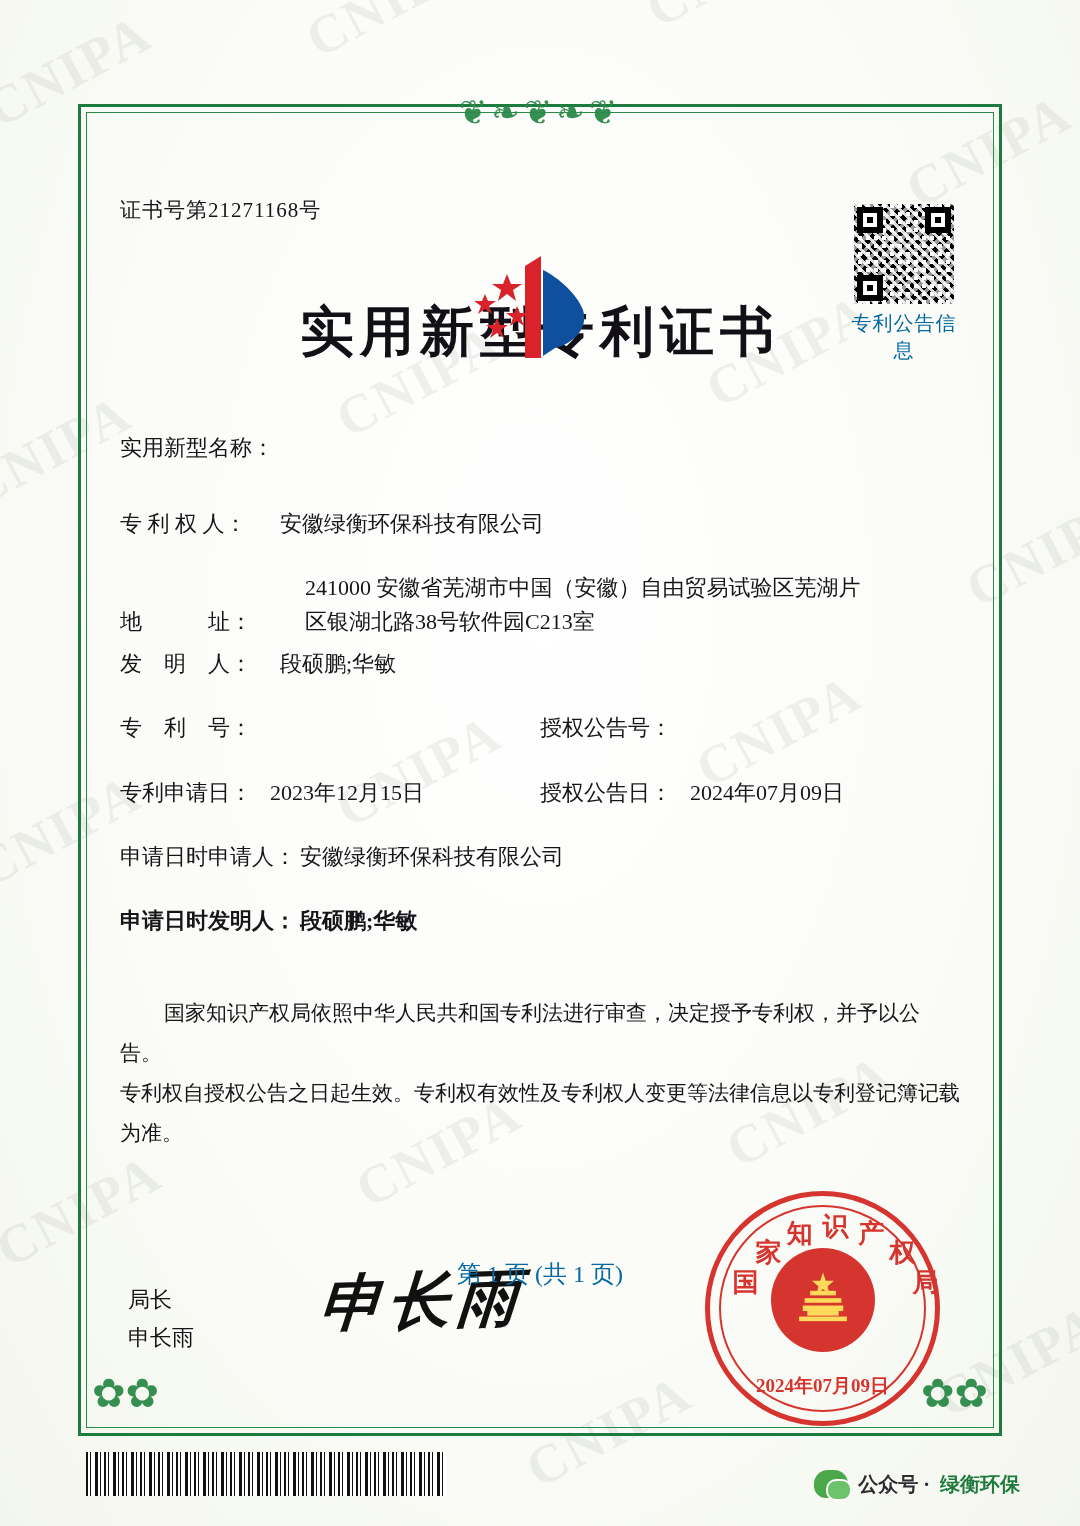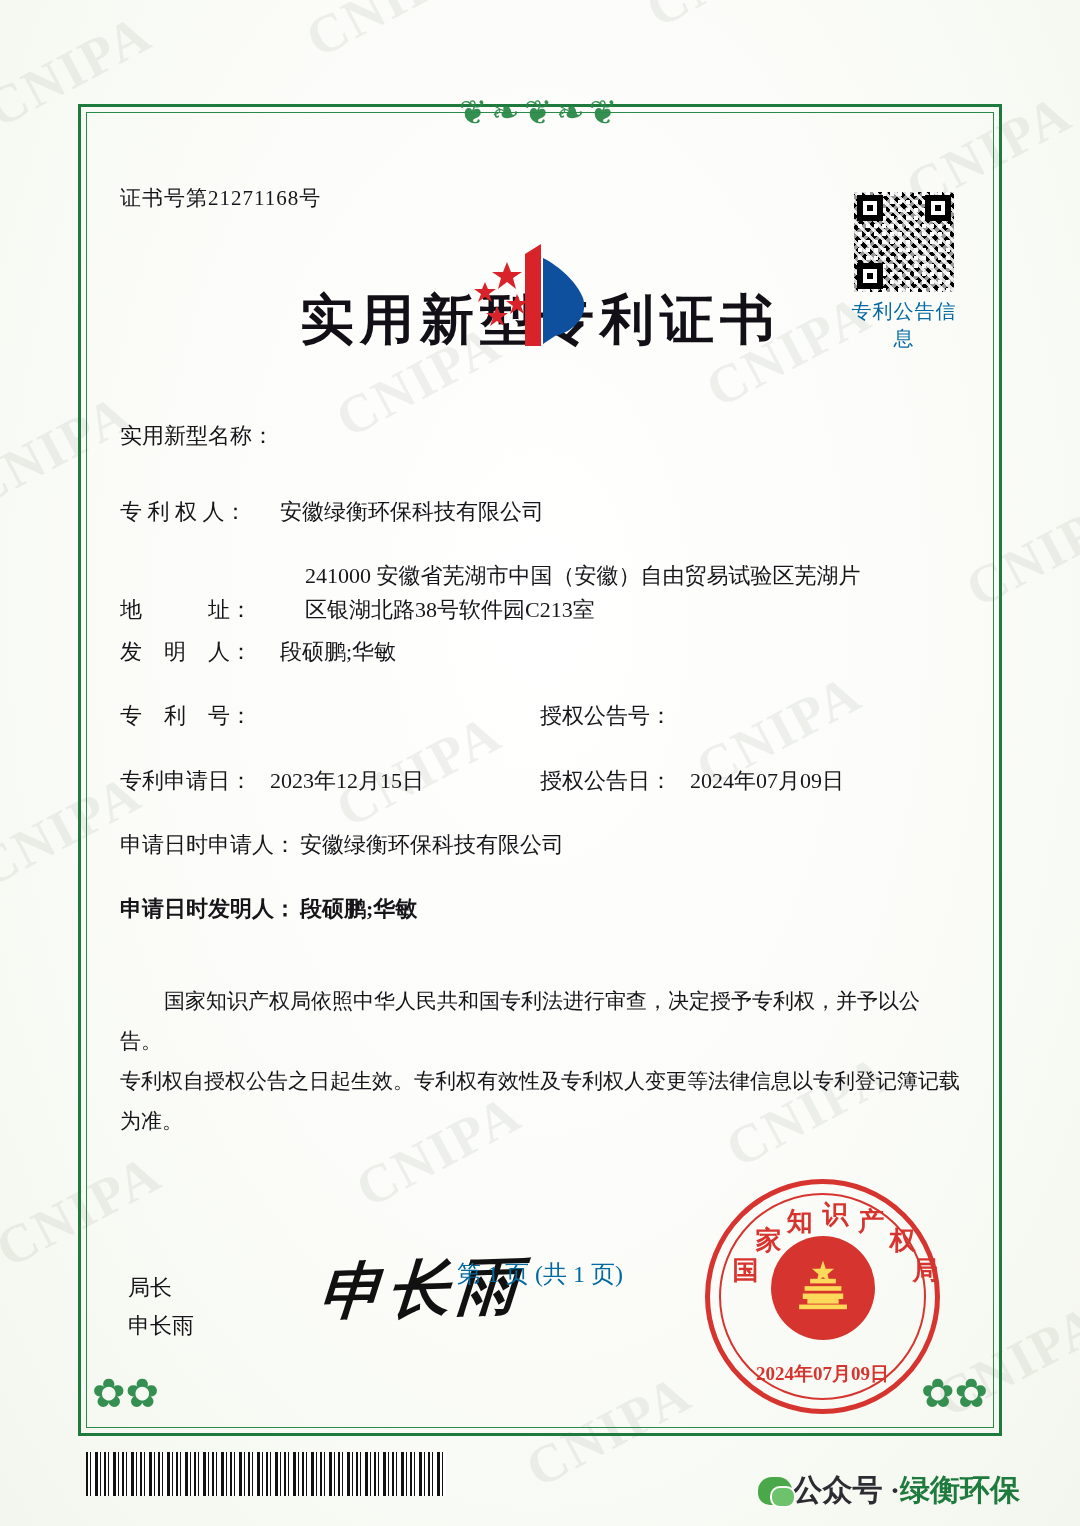--- a/index.html
+++ b/index.html
@@ -82,21 +82,21 @@
     font-size: 34px;
     letter-spacing: 4px;
   }
   .orn-bl { left: 92px; bottom: 112px; }
   .orn-br { right: 92px; bottom: 112px; }
 
   
   .content {
     position: absolute;
     left: 120px;
-    top: 156px;
+    top: 168px;
     width: 840px;
   }
 
   .cert-no {
     font-size: 21px;
     color: #17151a;
     letter-spacing: 1px;
     margin-top: 28px;
   }
 
@@ -320,22 +320,22 @@
     );
   }
 
   
   .footer-brand {
     position: absolute;
     right: 60px;
     top: 1470px;
     display: flex;
     align-items: center;
-    gap: 0;
-    font-size: 30px;
+    gap: 10px;
+    font-size: 20px;
     font-weight: bold;
     color: #2e2c33;
   }
   .wechat-icon {
     width: 34px;
     height: 28px;
     background: #4aa84a;
     border-radius: 14px 14px 12px 12px;
     position: relative;
   }

